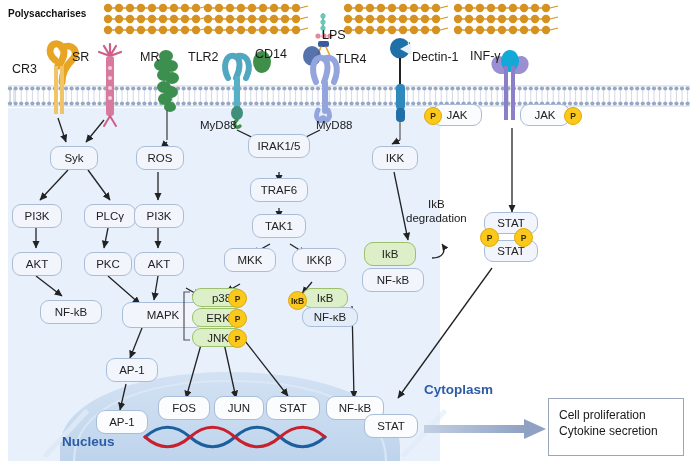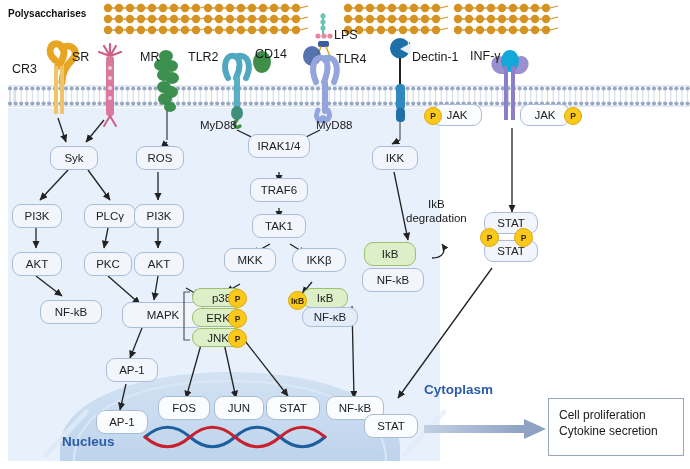--- a/index.html
+++ b/index.html
@@ -957,21 +957,21 @@
     </g>
   </svg>
 
   <div class="lbl bold-title" style="left:8px;top:8px;">Polysaccharises</div>
 
   <div class="lbl reclabel" style="left:12px;top:50px;margin-top:12px;">CR3</div>
   <div class="lbl reclabel" style="left:72px;top:50px;">SR</div>
   <div class="lbl reclabel" style="left:140px;top:50px;">MR</div>
   <div class="lbl reclabel" style="left:188px;top:50px;">TLR2</div>
   <div class="lbl reclabel" style="left:255px;top:47px;">CD14</div>
-  <div class="lbl reclabel" style="left:322px;top:28px;padding-left:12px;">LPS</div>
+  <div class="lbl reclabel" style="left:322px;top:28px;">LPS</div>
   <div class="lbl reclabel" style="left:336px;top:52px;">TLR4</div>
   <div class="lbl reclabel" style="left:412px;top:50px;">Dectin-1</div>
   <div class="lbl reclabel" style="left:470px;top:49px;">INF-γ</div>
 
   <div class="lbl plain" style="left:200px;top:119px;">MyD88</div>
   <div class="lbl plain" style="left:316px;top:119px;">MyD88</div>
 
   <div class="node white" style="left:432px;top:104px;width:50px;height:22px;">JAK</div>
   <div class="pcircle" style="left:424px;top:107px;width:16px;height:16px;">P</div>
   <div class="node white" style="left:520px;top:104px;width:50px;height:22px;">JAK</div>
@@ -985,21 +985,21 @@
   <div class="node" style="left:134px;top:204px;width:50px;height:24px;">PI3K</div>
 
   <div class="node" style="left:12px;top:252px;width:50px;height:24px;">AKT</div>
   <div class="node" style="left:84px;top:252px;width:48px;height:24px;">PKC</div>
   <div class="node" style="left:134px;top:252px;width:50px;height:24px;">AKT</div>
 
   <div class="node" style="left:40px;top:300px;width:62px;height:24px;">NF-kB</div>
   <div class="node" style="left:122px;top:302px;width:82px;height:26px;">MAPK</div>
   <div class="node" style="left:106px;top:358px;width:52px;height:24px;">AP-1</div>
 
-  <div class="node" style="left:248px;top:134px;width:62px;height:24px;">IRAK1/4</div>
+  <div class="node" style="left:248px;top:134px;width:62px;height:24px;">IRAK1/5</div>
   <div class="node" style="left:250px;top:178px;width:58px;height:24px;">TRAF6</div>
   <div class="node" style="left:252px;top:214px;width:54px;height:24px;">TAK1</div>
   <div class="node" style="left:224px;top:248px;width:52px;height:24px;">MKK</div>
   <div class="node" style="left:292px;top:248px;width:54px;height:24px;border-radius:11px;">IKKβ</div>
 
   <svg class="layer" viewBox="0 0 690 469">
     <path d="M190,292 L184,292 L184,340 L190,340" fill="none" stroke="#555" stroke-width="1.2"></path>
   </svg>
   <div class="node green" style="left:192px;top:288px;width:52px;height:19px;padding-left:7px;">p38</div>
   <div class="pcircle" style="left:228px;top:289px;width:17px;height:17px;">P</div>

